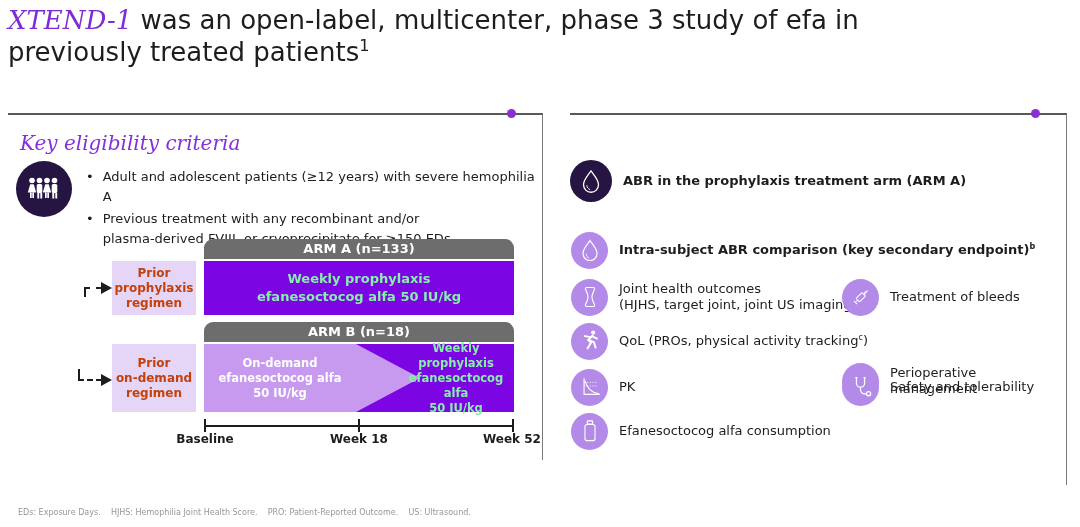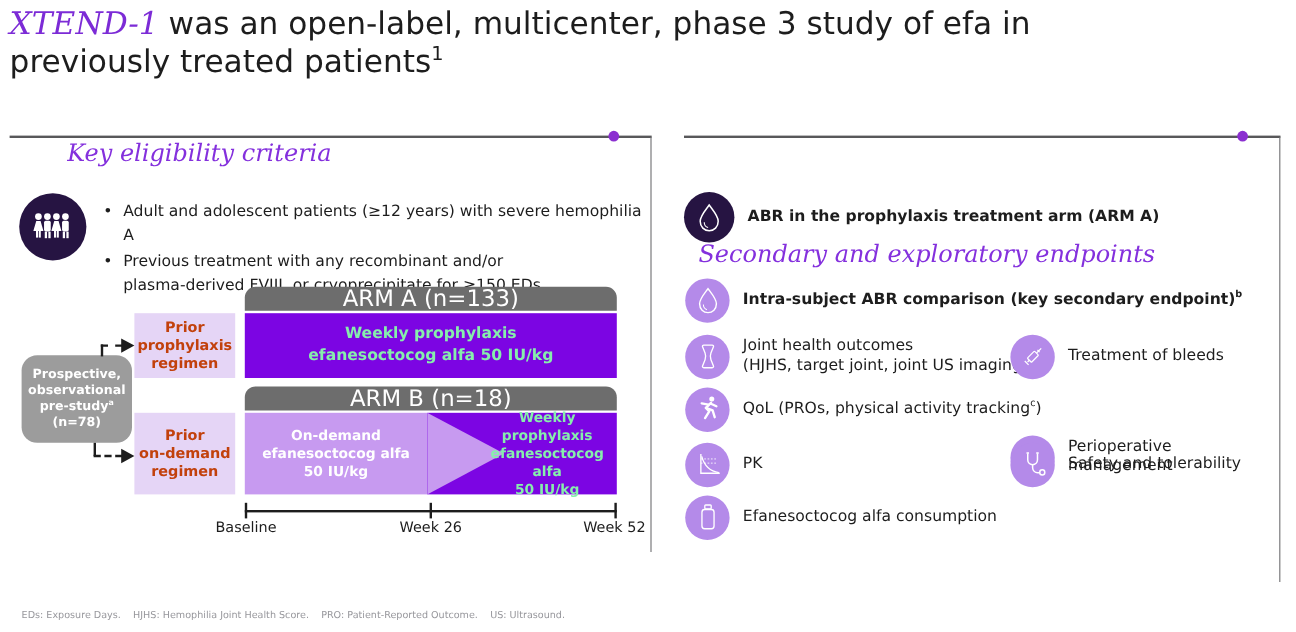--- a/index.html
+++ b/index.html
@@ -15,30 +15,30 @@
   .panel{position:absolute;border-top:2px solid #58585a;border-right:1px solid #7a7a7c;}
   .panel-left{left:8px;top:113px;width:534px;height:345px;}
   .panel-right{left:570px;top:113px;width:496px;height:370px;}
   .dot{position:absolute;width:9px;height:9px;border-radius:50%;background:#8b2fd0;top:-6px;}
   .panel-left .dot{left:499px;}
   .panel-right .dot{left:461px;}
   .ser{font-family:"DejaVu Serif","Liberation Serif",serif;font-style:italic;font-weight:normal;
        color:#8430dd;font-size:20px;margin:0;}
 
   
-  .lp-heading{position:absolute;left:12px;top:0;margin-left:36px;}
+  .lp-heading{position:absolute;left:12px;top:16px;}
   .big-circ{position:absolute;left:8px;top:46px;width:56px;height:56px;border-radius:50%;
             background:#261442;display:flex;align-items:center;justify-content:center;}
   .bullets{position:absolute;left:78px;top:52px;width:450px;margin:0;padding:0;list-style:none;
            font-size:13px;line-height:20px;}
   .bullets li{display:flex;gap:9px;margin-bottom:2px;}
   .prel{white-space:pre-line;}
 
   
-  .arm-hdr{position:absolute;background:#6d6d6d;color:#fff;font-weight:normal;font-size:19px;
+  .arm-hdr{position:absolute;background:#6d6d6d;color:#fff;font-weight:bold;font-size:13px;
            text-align:center;line-height:20px;height:20px;border-radius:9px 9px 0 0;}
   .hdr-a{left:196px;top:124px;width:310px;}
   .hdr-b{left:196px;top:207px;width:310px;}
   .dbox{position:absolute;display:flex;align-items:center;justify-content:center;text-align:center;
         font-weight:bold;}
   .pale{background:#e5d5f6;color:#c2410c;font-size:12px;line-height:15px;}
   .vivid{background:#7c05e3;color:#86efac;}
   .med{background:#c79af0;color:#fff;}
   .prior-a{left:104px;top:146px;width:84px;height:54px;}
   .treat-a{left:196px;top:146px;width:310px;height:54px;font-size:13px;line-height:18px;}
@@ -50,21 +50,21 @@
         clip-path:polygon(0 0,100% 50%,0 100%);}
   .prestudy{position:absolute;left:10px;top:181px;width:92px;height:73px;background:#9c9c9c;
             border-radius:13px;color:#fff;font-weight:bold;font-size:10.5px;line-height:13.5px;
             display:flex;flex-direction:column;align-items:center;justify-content:center;text-align:center;}
   .dashv{position:absolute;border-left:2px dashed #1d1d1d;width:0;}
   .dashh{position:absolute;border-top:2px dashed #1d1d1d;height:0;}
   .ah{position:absolute;width:0;height:0;border-top:6px solid transparent;
       border-bottom:6px solid transparent;border-left:11px solid #1d1d1d;}
   .tl-line{position:absolute;left:196px;top:310px;width:310px;height:2px;background:#1d1d1d;}
   .tick{position:absolute;top:304px;width:2px;height:13px;background:#1d1d1d;}
-  .tl-lab{position:absolute;top:317px;width:80px;text-align:center;font-weight:normal;font-size:12px;}
+  .tl-lab{position:absolute;top:317px;width:80px;text-align:center;font-weight:bold;font-size:12px;}
 
   
   .rp-h1{position:absolute;left:12px;top:8px;}
   .rp-heading2{position:absolute;left:12px;top:84px;}
   .row{position:absolute;display:flex;align-items:center;gap:11px;font-size:13px;line-height:16px;}
   .circ{flex:0 0 auto;border-radius:50%;display:flex;align-items:center;justify-content:center;}
   .circ-dark{width:42px;height:42px;background:#261442;}
   .circ-lt{width:37px;height:37px;background:#b48ae9;}
   .bold{font-weight:bold;}
   .itext{white-space:pre-line;}
@@ -143,57 +143,50 @@
 efanesoctocog alfa
 50 IU/kg</span>
       </div>
     <div class="dbox vivid phase2">
         <span class="prel">Weekly prophylaxis
 efanesoctocog alfa
 50 IU/kg</span>
       </div>
     <div class="chev"></div>
 
-    <div class="prestudy">
-      <div>Prospective,</div>
-      <div>observational</div>
-      <div><span>pre-study</span><sup>a</sup></div>
-      <div>(n=78)</div>
-    </div>
 
     <div class="dashv" style="left:76px;top:172px;height:10px;"></div>
     <div class="dashh" style="left:76px;top:172px;width:18px;"></div>
     <div class="ah" style="left:93px;top:167px;"></div>
     <div class="dashv" style="left:70px;top:254px;height:11px;"></div>
     <div class="dashh" style="left:70px;top:264px;width:24px;"></div>
     <div class="ah" style="left:93px;top:259px;"></div>
 
     <div class="tl-line"></div>
     <div class="tick" style="left:196px;"></div>
     <div class="tick" style="left:350px;"></div>
     <div class="tick" style="left:504px;"></div>
     <div class="tl-lab" style="left:157px;">Baseline</div>
-    <div class="tl-lab" style="left:311px;">Week 26</div>
+    <div class="tl-lab" style="left:311px;">Week 18</div>
     <div class="tl-lab" style="left:464px;">Week 52</div>
   </section>
 
   <section class="panel panel-right">
     <span class="dot"></span>
 
     <div class="row" style="left:0;top:44px;height:44px;">
       <span class="circ circ-dark">
         <svg width="30" height="30" viewBox="0 0 40 40">
             <path d="M20 6.5 C16.5 11.5 10 18.5 10 24.5 C10 30.8 14.5 35 20 35 C25.5 35 30 30.8 30 24.5 C30 18.5 23.5 11.5 20 6.5 Z" fill="none" stroke="#fff" stroke-width="1.7"></path>
             <path d="M14.5 25.5 c0 3 1.8 5.3 4.3 6" fill="none" stroke="#fff" stroke-width="1.2"></path>
           </svg>
       </span>
       <span class="bold">ABR in the prophylaxis treatment arm (ARM A)</span>
     </div>
 
-    <h2 class="ser rp-heading2">Secondary and exploratory endpoints</h2>
 
     <div class="row" style="left:1px;top:115px;height:40px;">
       <span class="circ circ-lt">
         <svg width="28" height="28" viewBox="0 0 40 40">
             <path d="M20 6.5 C16.5 11.5 10 18.5 10 24.5 C10 30.8 14.5 35 20 35 C25.5 35 30 30.8 30 24.5 C30 18.5 23.5 11.5 20 6.5 Z" fill="none" stroke="#fff" stroke-width="1.7"></path>
             <path d="M14.5 25.5 c0 3 1.8 5.3 4.3 6" fill="none" stroke="#fff" stroke-width="1.2"></path>
           </svg>
       </span>
       <span class="bold"><span class="itext">Intra-subject ABR comparison (key secondary endpoint)</span><sup>b</sup><span></span></span>
     </div>

